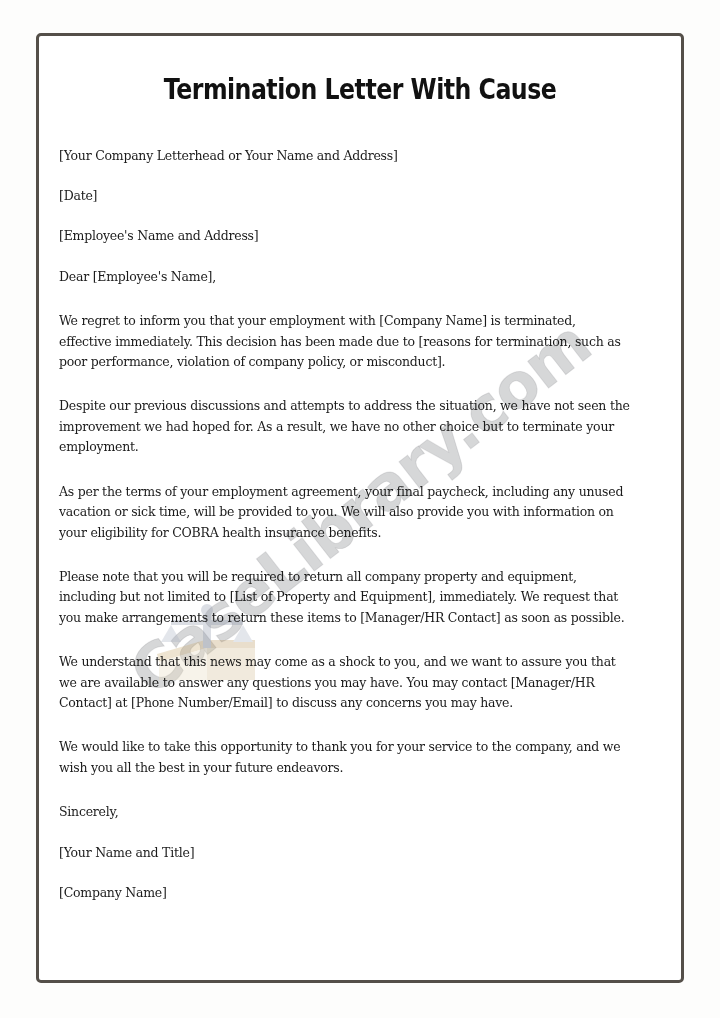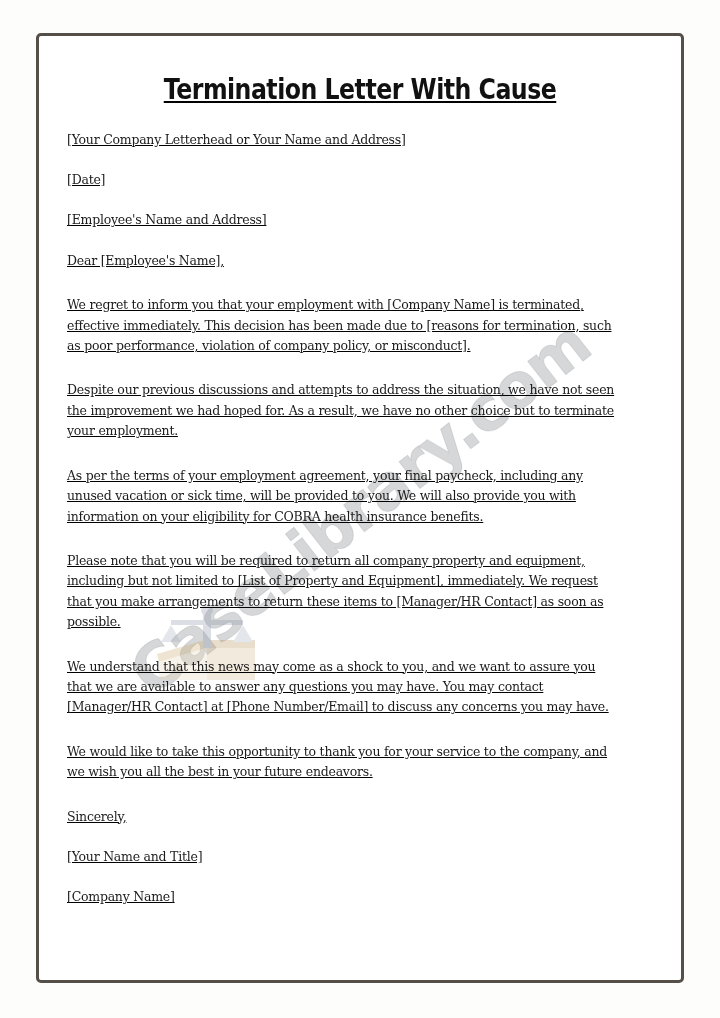--- a/index.html
+++ b/index.html
@@ -55,40 +55,39 @@
     top: 560px;
     width: 120px;
     height: 100px;
     opacity: 0.30;
   }
 
   
   #content {
     position: relative;
     z-index: 2;
-    padding: 0 26px;
-    text-decoration: underline;
+    padding: 0 18px;
   }
 
   #doc-title {
     margin: 0;
     padding-top: 38px;
     text-align: center;
     font-family: "DejaVu Sans", sans-serif;
     font-weight: bold;
     font-size: 27.5px;
     letter-spacing: -0.6px;
     color: #111111;
     line-height: 1.15;
     transform: scaleX(0.86);
     transform-origin: 50% 50%;
   }
 
   #letter-body {
-    margin-top: 24px;
+    margin-top: 40px;
     padding-left: 2px;
     padding-right: 6px;
   }
 
   .para {
     margin: 0 0 21px 0;
     font-family: "DejaVu Serif", serif;
     font-size: 13.1px;
     line-height: 20.4px;
     color: #1b1b1b;

